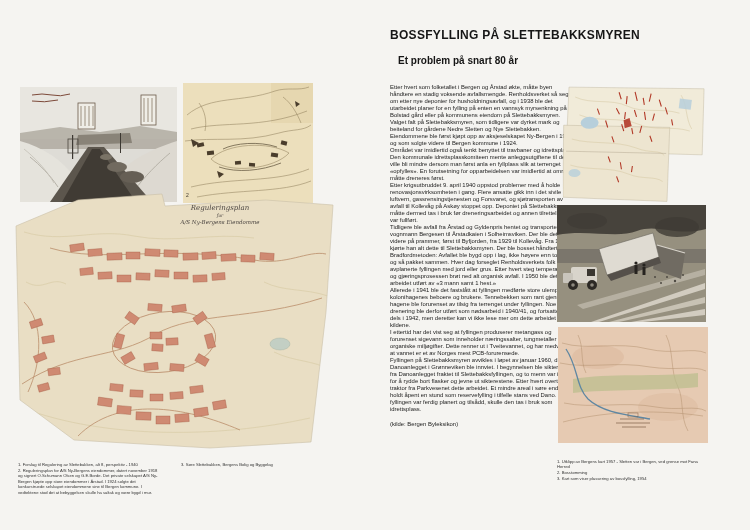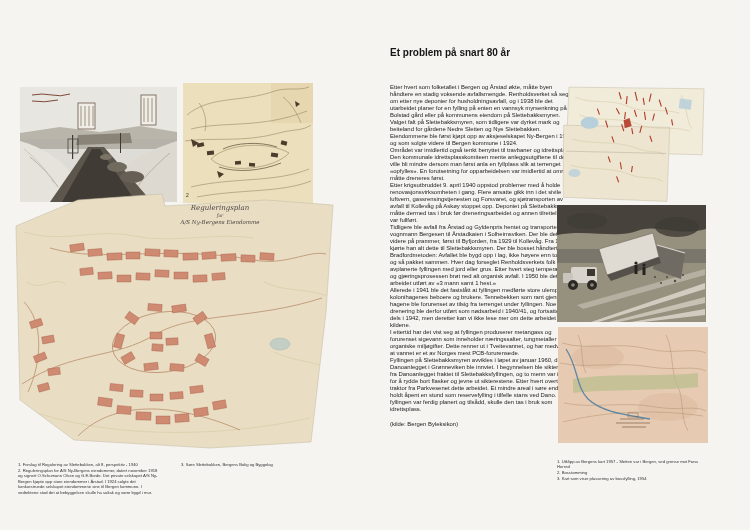--- a/index.html
+++ b/index.html
@@ -8,21 +8,21 @@
     overflow:hidden;font-family:"Liberation Sans",sans-serif;color:#1c1c1c;
   }
   .fig{position:absolute;}
   .fig svg{display:block;}
   .page-title{
     position:absolute;left:390px;top:28px;font-size:12px;font-weight:bold;
     letter-spacing:.3px;color:#161616;margin:0;
   }
   .page-subtitle{
     position:absolute;left:390px;top:47px;font-size:10px;font-weight:bold;
-    color:#161616;margin:0;
+    color:#161616;margin:8px;
   }
   .body-col{
     position:absolute;left:390px;top:84px;width:187px;
     font-size:5.9px;line-height:7px;color:#222;
   }
   .body-col p{margin:0;}
   .source-note{margin-top:8px !important;}
   .caption{
     position:absolute;font-size:4.2px;line-height:5.4px;color:#333;
   }
@@ -179,20 +179,21 @@
       </g>
     </svg>
   </div>
 
   <div class="caption cap-left-main">
     <div>1. Forslag til Regulering av Slettebakken, alt 8, perspektiv - 1940</div>
     <div>2. Reguleringsplan for A/S Ny-Bergens eiendommer, datert november 1918 og signert O.Schumann Olsen og G.E.Borde. Det private selskapet A/S Ny-Bergen kjøpte opp store eiendommer i Årstad. I 1924 solgte det konkurstruede selskapet eiendommene sine til Bergen kommune. I vedtektene stod det at bebyggelsen skulle ha saltak og være bygd i mur.</div>
   </div>
   <div class="caption cap-left-side">3. Søre Slettebakken, Bergens Bolig og Byggelag</div>
 
+  <h1 class="page-title">BOSSFYLLING PÅ SLETTEBAKKSMYREN</h1>
   <h2 class="page-subtitle">Et problem på snart 80 år</h2>
 
   <div class="body-col">
     <p>Etter hvert som folketallet i Bergen og Årstad økte, måtte byen håndtere en stadig voksende avfallsmengde. Renholdsverket så seg om etter nye deponier for husholdningsavfall, og i 1938 ble det utarbeidet planer for en fylling på enten en vannsyk myrsenkning på Bolstad gård eller på kommunens eiendom på Slettebakksmyren. Valget falt på Slettebakksmyren, som tidligere var dyrket mark og beiteland for gårdene Nedre Sletten og Nye Slettebakken. Eiendommene ble først kjøpt opp av aksjeselskapet Ny-Bergen i 1918, og som solgte videre til Bergen kommune i 1924.</p>
     <p>Området var imidlertid også tenkt benyttet til travbaner og idrettsplass. Den kommunale idrettsplasskomiteen mente anleggsutgiftene til dette ville bli mindre dersom man først anla en fyllplass slik at terrenget «opfylles». En forutsetning for opparbeidelsen var imidlertid at området måtte dreneres først.</p>
     <p>Etter krigsutbruddet 9. april 1940 oppstod problemer med å holde renovasjonsvirksomheten i gang. Flere ansatte gikk inn i det sivile luftvern, gassrensingstjenesten og Forsvaret, og sjøtransporten av avfall til Kollevåg på Askøy stoppet opp. Deponiet på Slettebakksmyren måtte dermed tas i bruk før dreneringsarbeidet og annen tilrettelegging var fullført.</p>
     <p>Tidligere ble avfall fra Årstad og Gyldenpris hentet og transportert av vognmann Bergesen til Årstadkaien i Solheimsviken. Der ble det fraktet videre på prammer, først til Byfjorden, fra 1929 til Kollevåg. Fra 1940 kjørte han alt dette til Slettebakksmyren. Der ble bosset håndtert etter Bradfordmetoden: Avfallet ble bygd opp i lag, ikke høyere enn to meter, og så pakket sammen. Hver dag forseglet Renholdsverkets folk den avplanerte fyllingen med jord eller grus. Etter hvert steg temperaturen, og gjæringsprosessen brøt ned alt organisk avfall. I 1950 ble dette arbeidet utført av «3 mann samt 1 hest.»</p>
     <p>Allerede i 1941 ble det fastslått at fyllingen medførte store ulemper for kolonihagenes beboere og brukere. Tennebekken som rant gjennom hagene ble forurenset av tilsig fra terrenget under fyllingen. Noe drenering ble derfor utført som nødsarbeid i 1940/41, og fortsatte til dels i 1942, men deretter kan vi ikke lese mer om dette arbeidet i kildene.</p>
     <p>I ettertid har det vist seg at fyllingen produserer metangass og forurenset sigevann som inneholder næringssalter, tungmetaller og organiske miljøgifter. Dette renner ut i Tveitevannet, og har medvirket til at vannet er et av Norges mest PCB-forurensede.</p>
     <p>Fyllingen på Slettebakksmyren avvikles i løpet av januar 1960, da Danoanlegget i Grønneviken ble innviet. I begynnelsen ble sikterestene fra Danoanlegget fraktet til Slettebakksfyllingen, og to menn var igjen for å rydde bort flasker og jevne ut sikterestene. Etter hvert overtok en traktor fra Parkvesenet dette arbeidet. Et mindre areal i søre enden ble holdt åpent en stund som reservefylling i tilfelle stans ved Dano. Når fyllingen var ferdig planert og tilsådd, skulle den tas i bruk som idrettsplass.</p>

